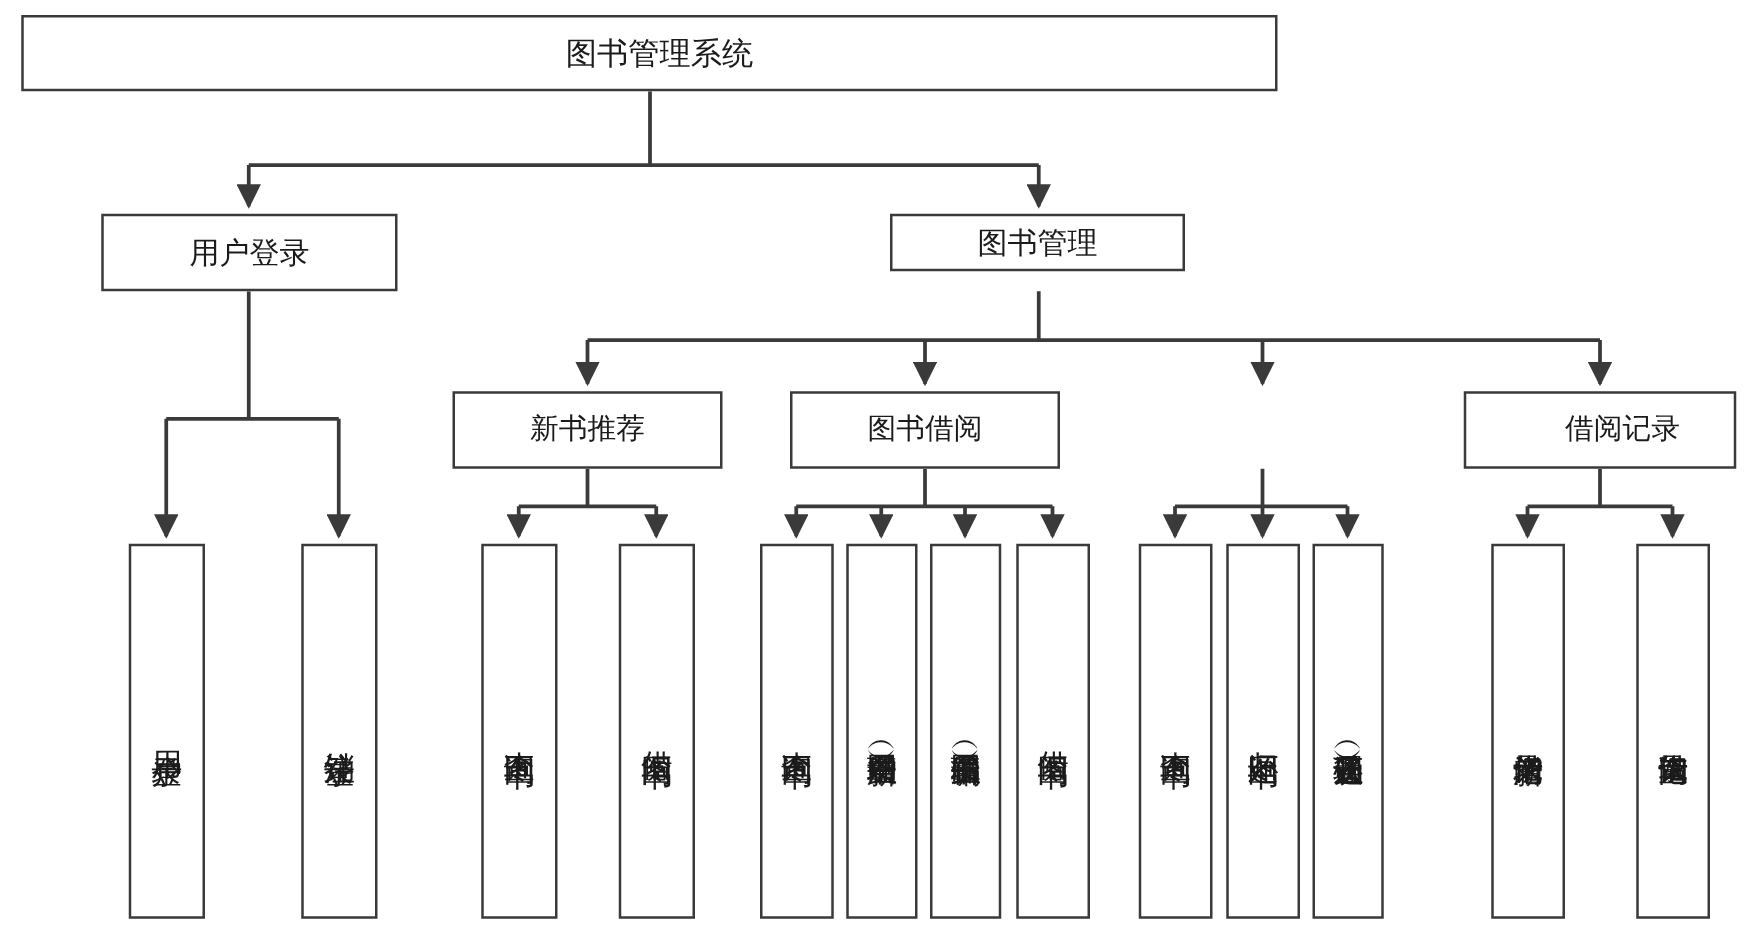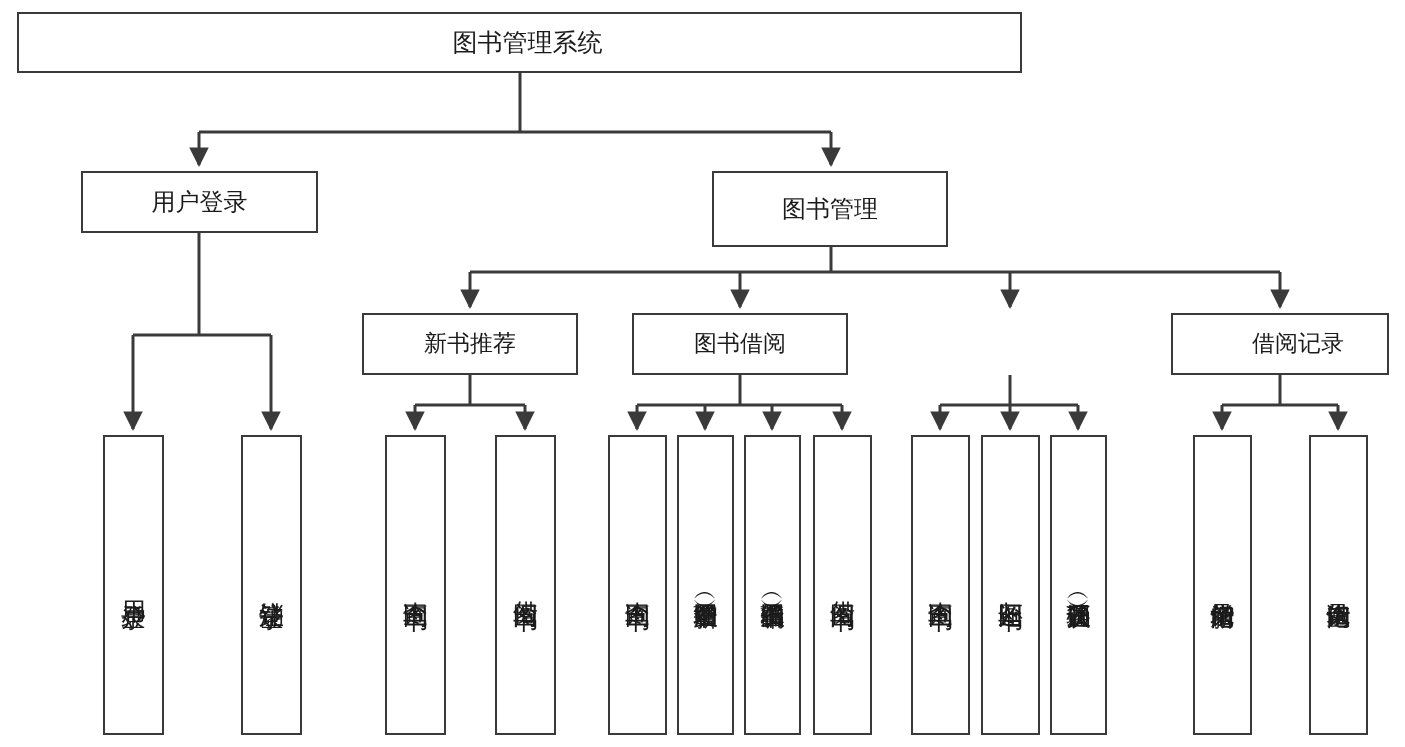--- a/index.html
+++ b/index.html
@@ -128,21 +128,21 @@
     </g>
   </svg>
 
   <div class="node root" style="left:17px; top:12px; width:1005px; height:61px;">
     <span class="node-label">图书管理系统</span>
   </div>
 
   <div class="node level1" style="left:81px; top:171px; width:237px; height:62px;">
     <span class="node-label">用户登录</span>
   </div>
-  <div class="node level1" style="left:712px; top:171px; width:236px; height:76px;">
+  <div class="node level1" style="left:712px; top:171px; width:236px; height:46px;">
     <span class="node-label">图书管理</span>
   </div>
 
   <div class="node level2" style="left:632px; top:313px; width:216px; height:62px;">
     <span class="node-label">图书借阅</span>
   </div>
   <div class="node level2" style="left:362px; top:313px; width:216px; height:62px;">
     <span class="node-label">新书推荐</span>
   </div>
   <div class="node level2" style="left:1171px; top:313px; width:218px; height:62px;padding-left:36px;">

